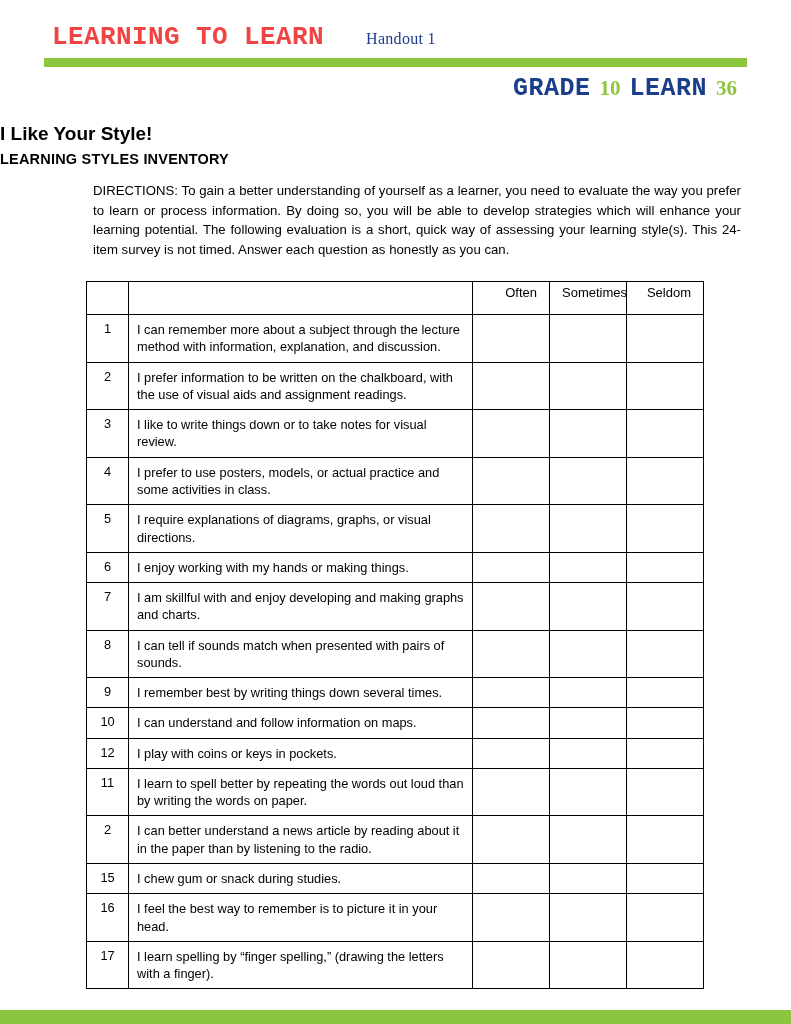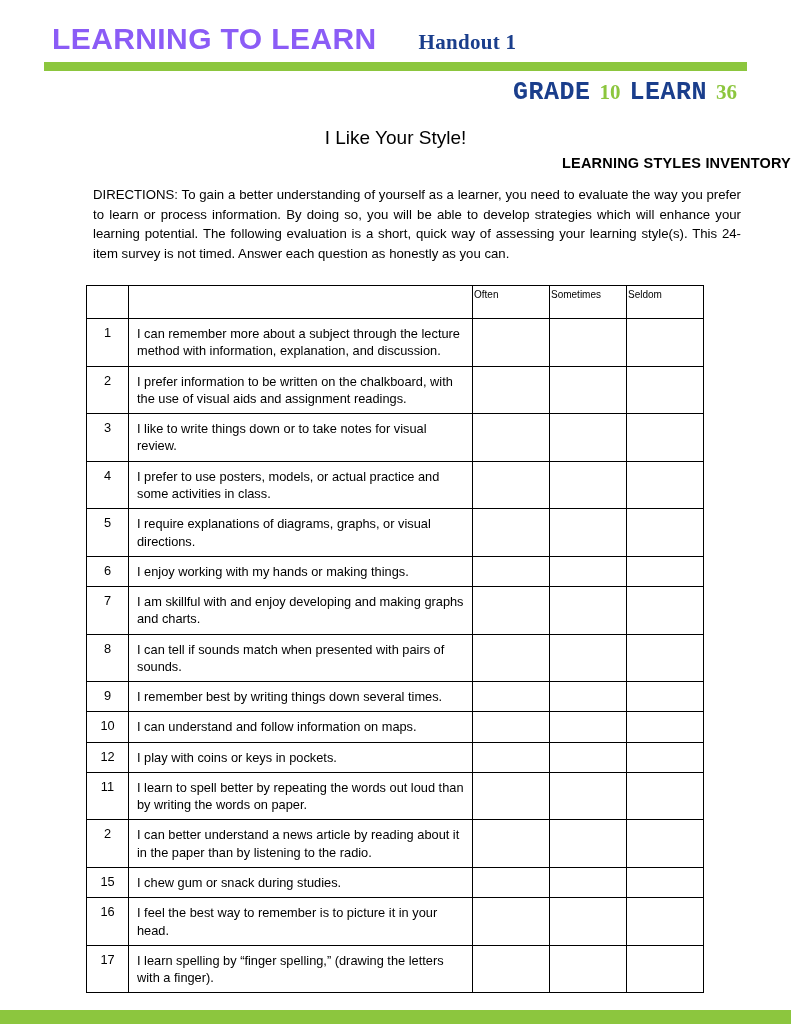--- a/index.html
+++ b/index.html
@@ -26,30 +26,30 @@
     position: relative;
     padding: 22px 44px 0 44px;
   }
   .header-line1 {
     display: flex;
     align-items: baseline;
     gap: 42px;
     padding-left: 8px;
   }
   .title-main {
-    font-family: Liberation Sans, sans-serif;
-    font-weight: bold;
-    font-size: 30px;
-    color: #8b5cf6;
+    font-family: Liberation Mono, monospace;
+    font-weight: bold;
+    font-size: 26px;
+    color: #ef4444;
     letter-spacing: 0.4px;
   }
   .title-handout {
     font-family: "Liberation Serif", serif;
-    font-weight: bold;
-    font-size: 21px;
+    font-weight: normal;
+    font-size: 16px;
     color: #1a3e8c;
     letter-spacing: 0.3px;
   }
   .green-bar {
     margin-top: 6px;
     height: 9px;
     background: #8cc63e;
     width: 100%;
   }
   .header-line2 {
@@ -68,28 +68,27 @@
     letter-spacing: 0.5px;
   }
   .grade-num, .lesson-num {
     font-family: "Liberation Serif", serif;
     font-weight: bold;
     font-size: 21px;
     color: #8cc63e;
   }
   
   .doc-title {
-    text-align: center;
     font-family: "Liberation Sans", sans-serif;
-    font-weight: normal;
+    font-weight: bold;
     font-size: 19px;
     margin-top: 20px;
   }
   .doc-subtitle {
-    text-align: right;
+    text-align: left;
     font-family: "Liberation Sans", sans-serif;
     font-weight: bold;
     font-size: 14.5px;
     margin-top: 6px;
     letter-spacing: 0.2px;
   }
   
   .directions {
     margin: 14px 50px 0 93px;
     font-size: 13.2px;
@@ -108,24 +107,24 @@
   table.survey td, table.survey th {
     border: 1px solid #000000;
     vertical-align: top;
     font-weight: normal;
   }
   col.c-num { width: 42px; }
   col.c-item { width: 344px; }
   col.c-opt { width: 77px; }
   .hdr-row td {
     height: 26px;
-    text-align: left;
+    text-align: right;
     vertical-align: middle;
-    font-size: 10px;
-    padding: 3px 1px;
+    font-size: 13px;
+    padding: 3px 12px;
   }
   .num-cell {
     text-align: center;
     font-size: 12.8px;
     padding: 6px 3px 6px 3px;
   }
   .item-cell {
     font-size: 12.8px;
     line-height: 1.35;
     padding: 6px 7px 6px 8px;

